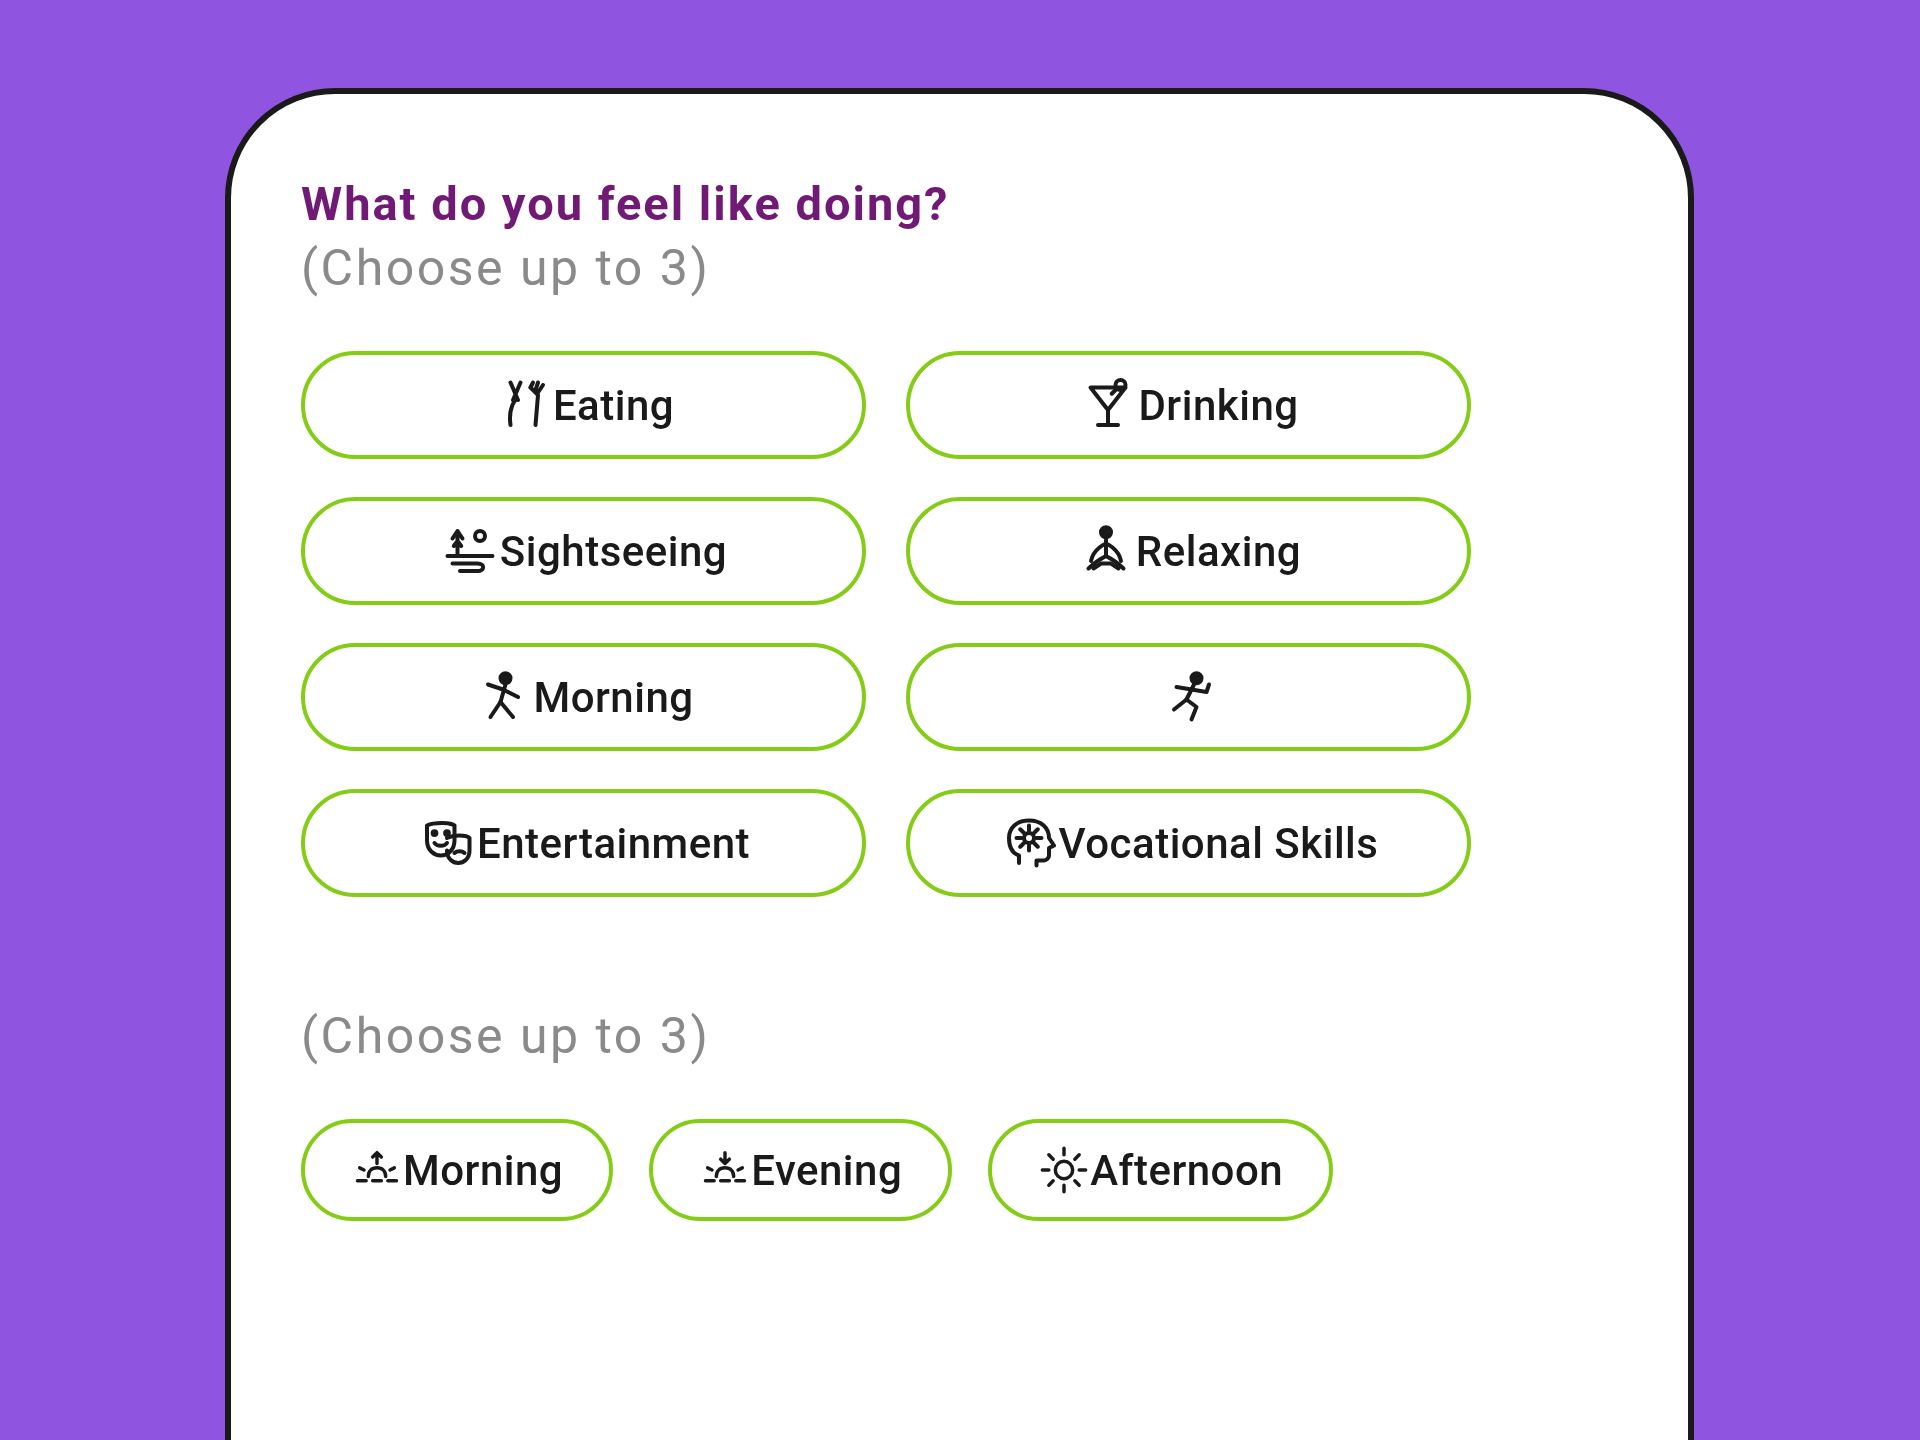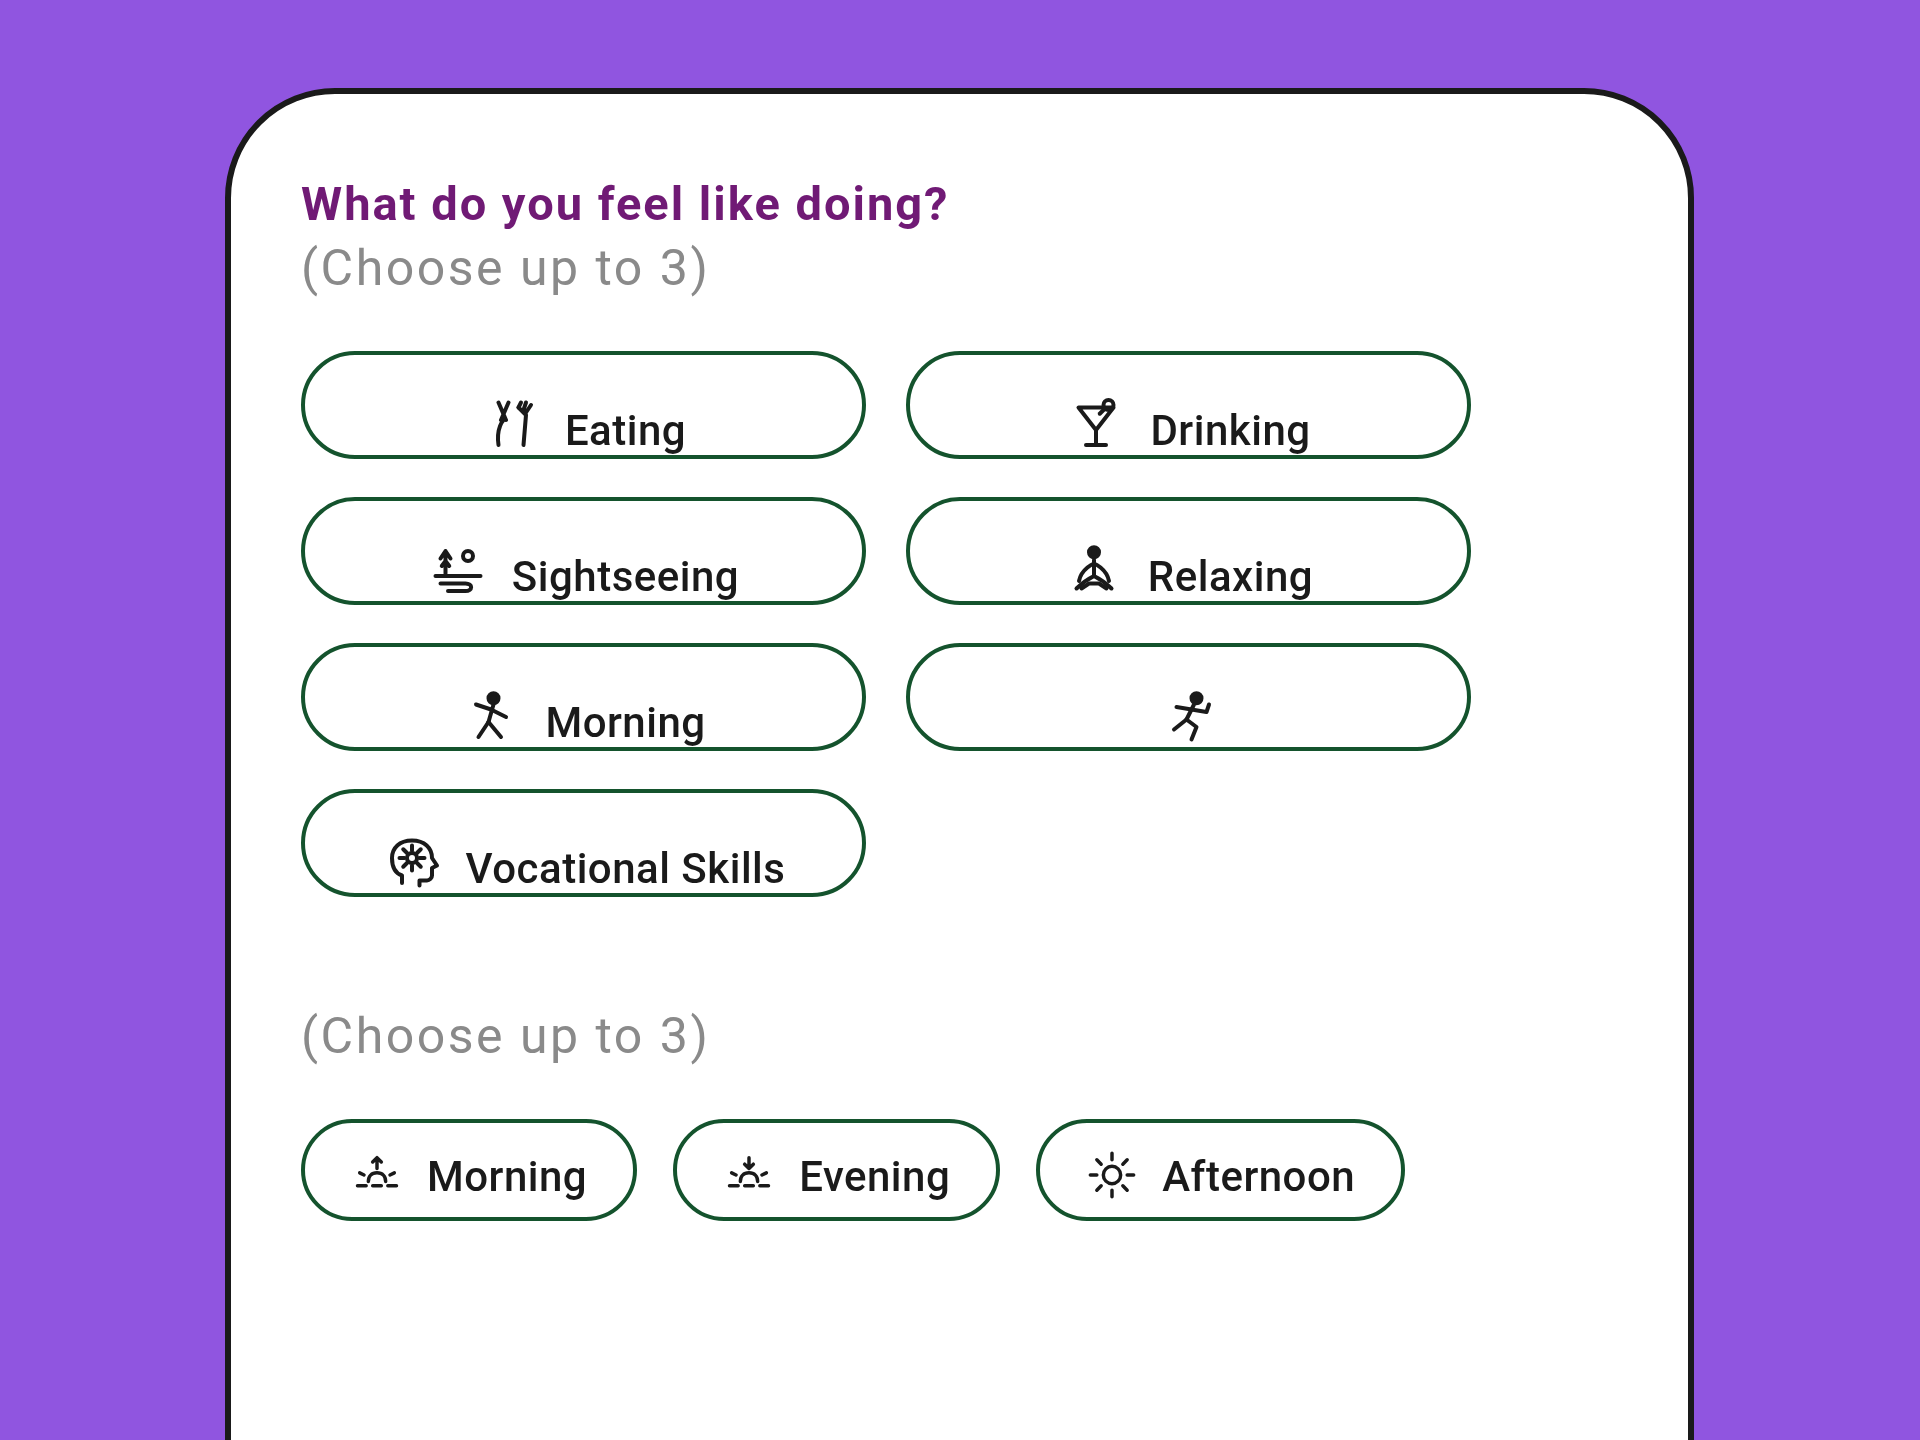--- a/index.html
+++ b/index.html
@@ -41,27 +41,26 @@
     grid-template-columns: 565px 565px;
     column-gap: 40px;
     row-gap: 38px;
   }
   .row3 {
     display: flex;
     gap: 36px;
   }
   .chip {
     height: 108px;
-    border: 4px solid #14532d;
+    border: 4px solid #84cc16;
     border-radius: 60px;
     background: #ffffff;
     display: flex;
-    align-items: flex-end;
+    align-items: center;
     justify-content: center;
-    gap: 24px;
     cursor: pointer;
   }
   .chip-sm {
     height: 102px;
     padding: 16px 46px;
   }
   .chip .label {
     font-size: 42px;
     font-weight: 500;
     color: #1a1a1a;
@@ -174,20 +173,33 @@
             <circle cx="30" cy="9" r="4" fill="#1a1a1a"></circle>
             <path d="M28 14 L22 26"></path>
             <path d="M26 18 L14 16"></path>
             <path d="M26 18 L38 20 L40 14"></path>
             <path d="M22 26 L12 34"></path>
             <path d="M22 26 L30 32 L26 42"></path>
           </svg>
         </span>
       </div>
 
+      <div class="chip">
+        <span class="icon">
+          <svg viewBox="0 0 48 48">
+            <path d="M8 10 C8 10 12 8 20 8 C28 8 30 10 30 10 L30 22 C30 30 24 34 19 34 C14 34 8 30 8 22 Z"></path>
+            <circle cx="14" cy="16" r="1.5" fill="#1a1a1a"></circle>
+            <circle cx="24" cy="16" r="1.5" fill="#1a1a1a"></circle>
+            <path d="M14 24 C16 27 22 27 24 24"></path>
+            <path d="M24 20 C24 20 28 18 34 18 C40 18 42 20 42 20 L42 30 C42 37 37 40 33 40 C29 40 24 37 24 30"></path>
+            <path d="M30 32 C32 30 36 30 38 32"></path>
+          </svg>
+        </span>
+        <span class="label">Entertainment</span>
+      </div>
 
       <div class="chip">
         <span class="icon">
           <svg viewBox="0 0 48 48">
             <path d="M16 40 L16 34 C10 32 8 26 8 20 C8 12 14 6 24 6 C34 6 40 12 40 20 L44 26 L40 28 L40 34 C40 36 38 38 36 38 L30 38 L30 42"></path>
             <path d="M24 14 L24 10 M24 26 L24 30 M18 20 L14 20 M30 20 L34 20 M20 16 L17 13 M28 16 L31 13 M20 24 L17 27 M28 24 L31 27"></path>
             <circle cx="24" cy="20" r="4"></circle>
           </svg>
         </span>
         <span class="label">Vocational Skills</span>

